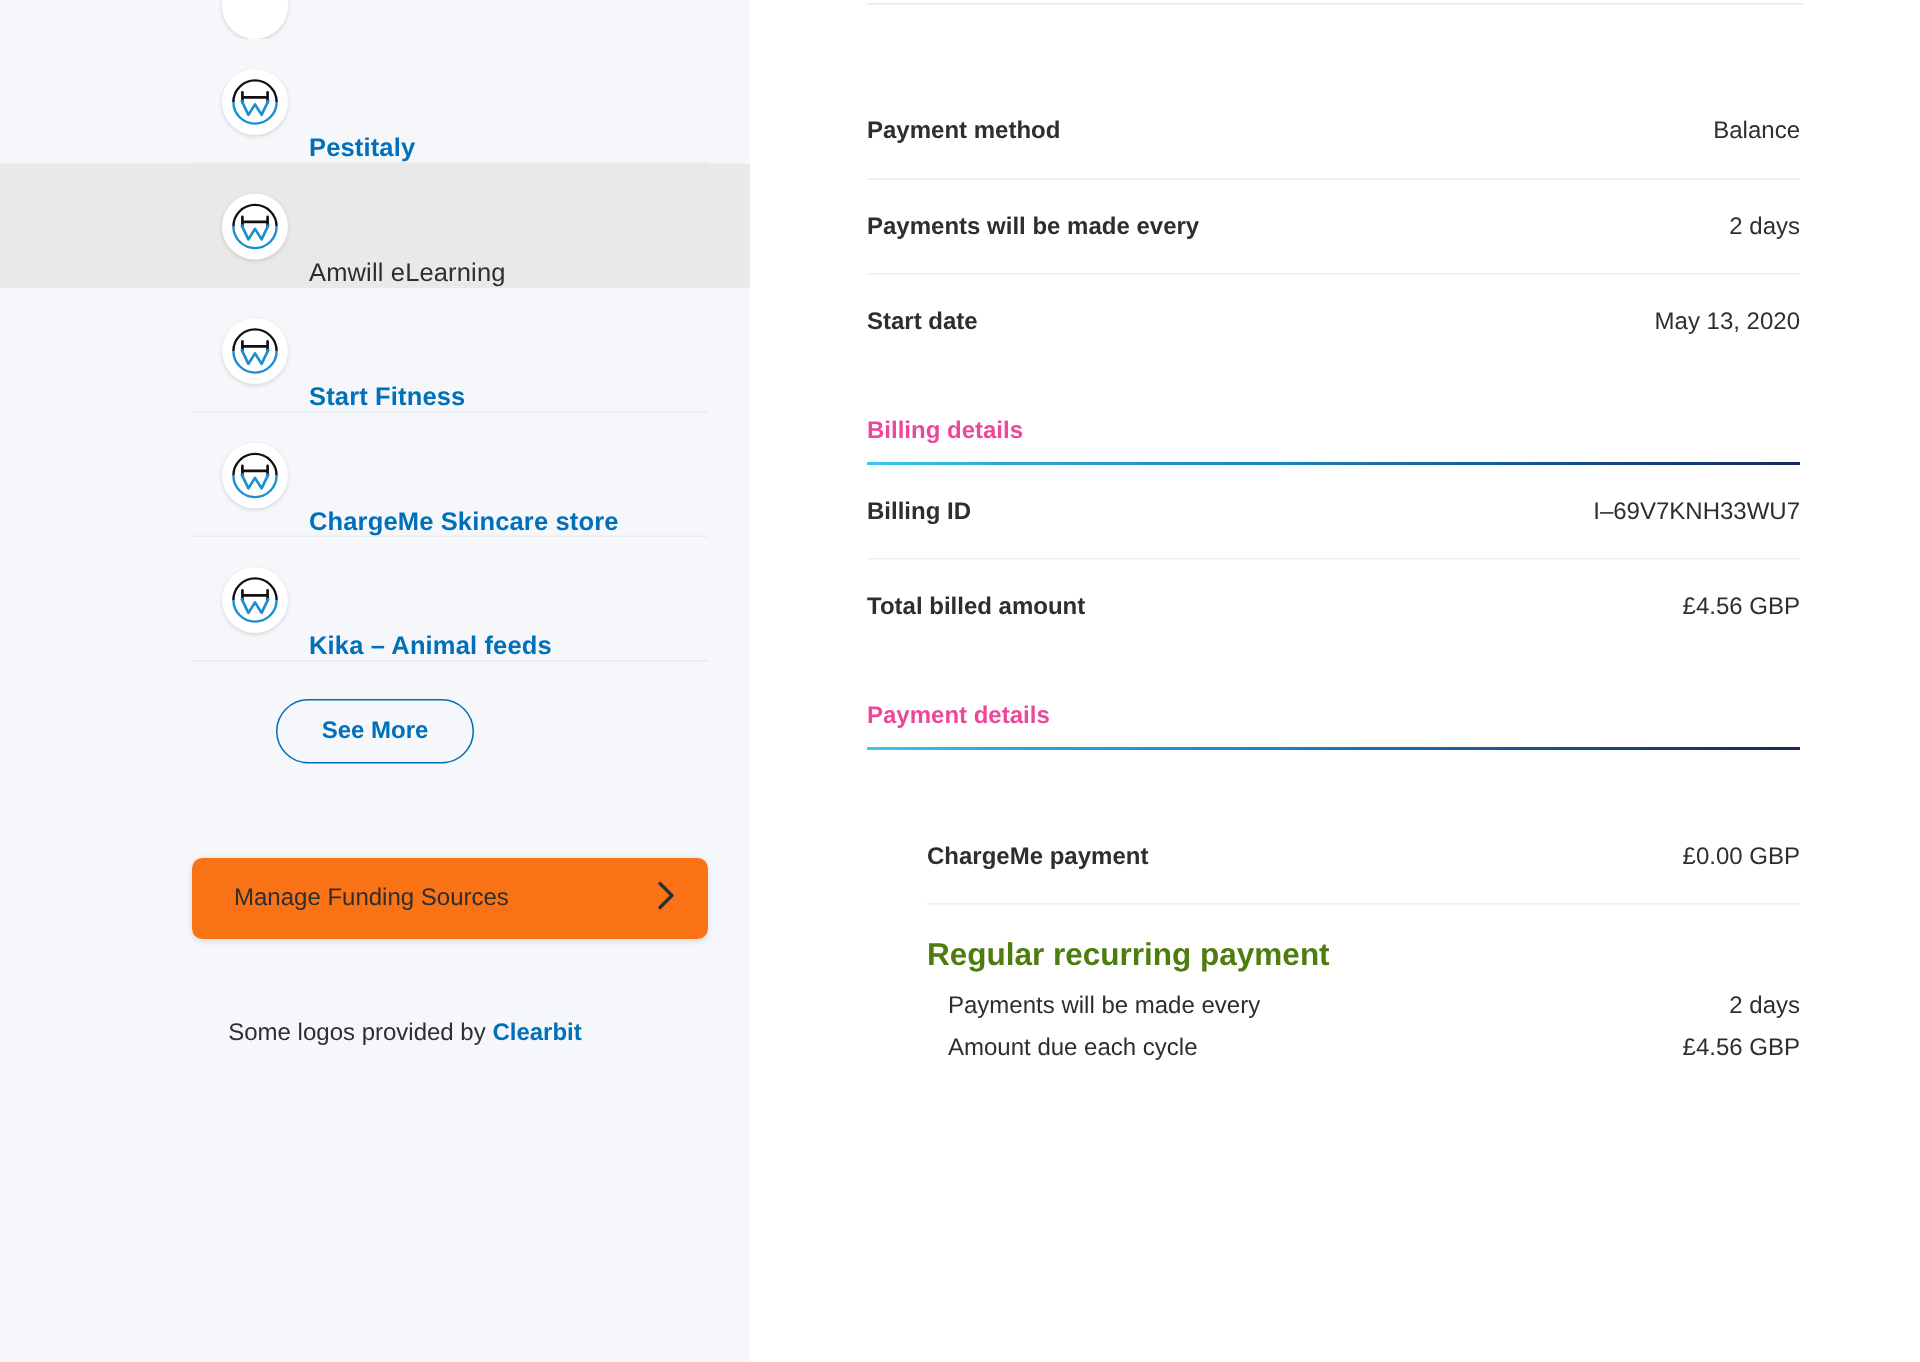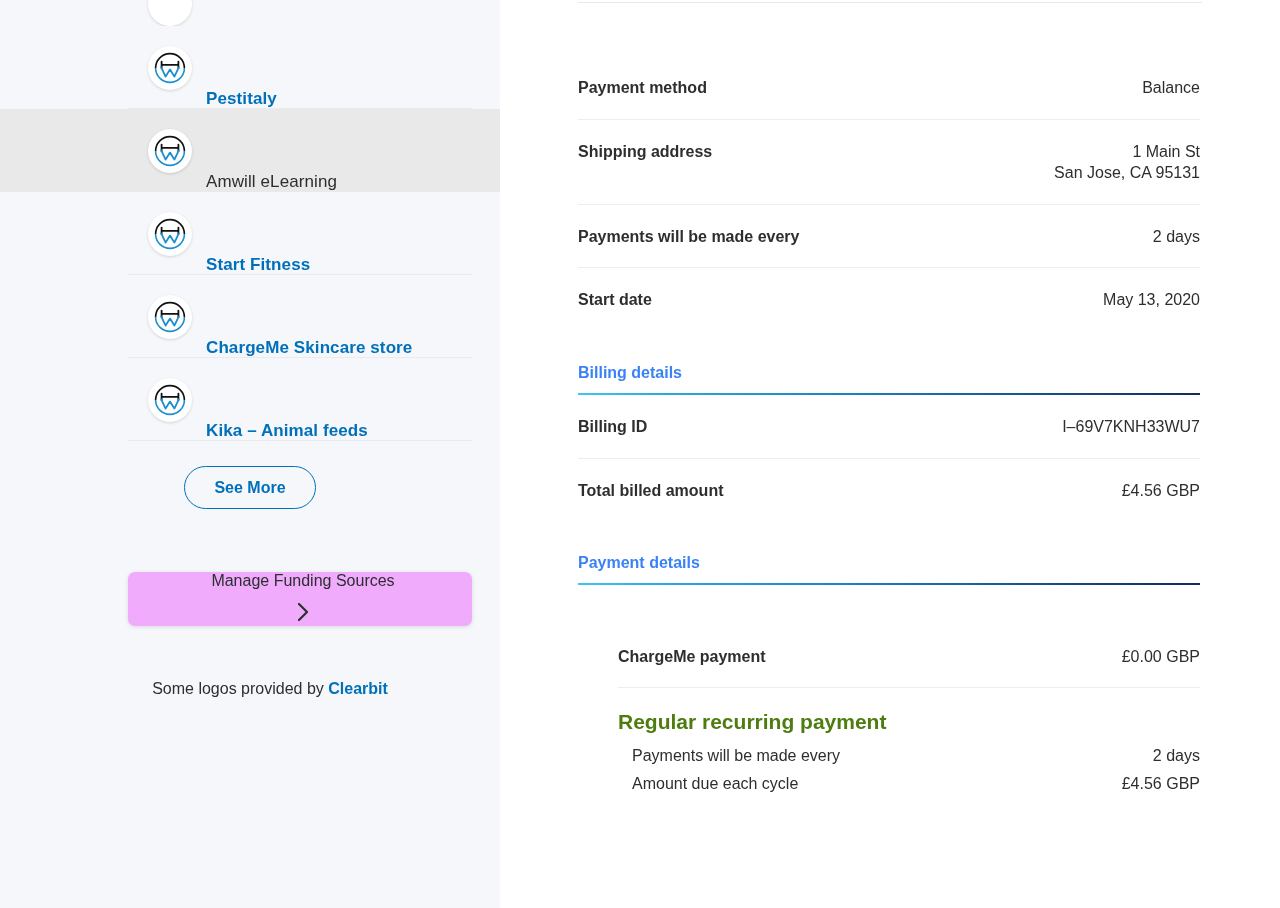--- a/index.html
+++ b/index.html
@@ -132,31 +132,30 @@
     font-family: inherit;
     font-size: 16px;
     font-weight: 700;
     padding: 11px 29px;
     cursor: pointer;
     line-height: 1.2;
   }
 
   .funding-card {
     margin: 63px 28px 0 128px;
-    background: #f0abfc;
+    background: #f97316;
     border-radius: 7px;
     box-shadow: 0 1px 4px rgba(0,0,0,0.12);
     height: 54px;
     display: flex;
     align-items: center;
     justify-content: space-between;
     padding: 0 22px 0 28px;
     box-sizing: border-box;
     cursor: pointer;
-    flex-direction: column;
   }
   .funding-label {
     font-size: 16px;
     color: #2c2e2f;
   }
   .chev-icon { display: block; }
 
   .logos-note {
     margin-top: 54px;
     text-align: center;
@@ -217,21 +216,21 @@
     white-space: pre-line;
   }
 
   .section-head {
     padding-top: 33px;
     padding-bottom: 11px;
   }
   .section-title {
     font-size: 16px;
     font-weight: 700;
-    color: #3b82f6;
+    color: #ec4899;
   }
   .section-rule {
     height: 2px;
     background: linear-gradient(90deg, #3ec7f0 0%, #29a9e0 14%, #1b7fc4 45%, #16477f 80%, #132b5c 100%);
   }
 
   .sub-block { padding-left: 40px; }
   .sub-row {
     display: flex;
     align-items: baseline;
@@ -383,25 +382,20 @@
     <div class="detail-inner">
       <div class="top-rule"></div>
 
       <div style="height:56px"></div>
 
       <div class="row">
         <span class="row-label">Payment method</span>
         <span class="row-value">Balance</span>
       </div>
 
-      <div class="row">
-        <span class="row-label">Shipping address</span>
-        <span class="row-value">1 Main St
-San Jose, CA 95131</span>
-      </div>
 
       <div class="row">
         <span class="row-label">Payments will be made every</span>
         <span class="row-value">2 days</span>
       </div>
 
       <div class="row no-rule">
         <span class="row-label">Start date</span>
         <span class="row-value">May 13, 2020</span>
       </div>

